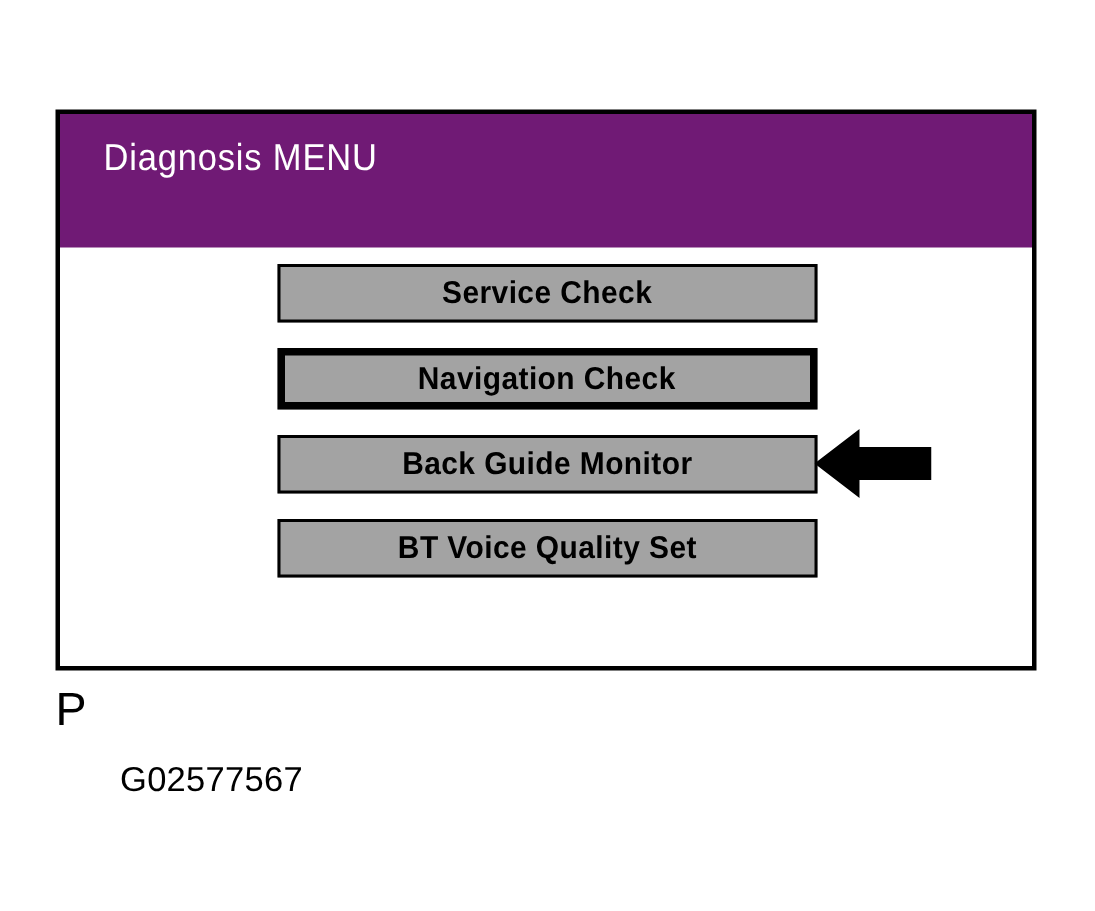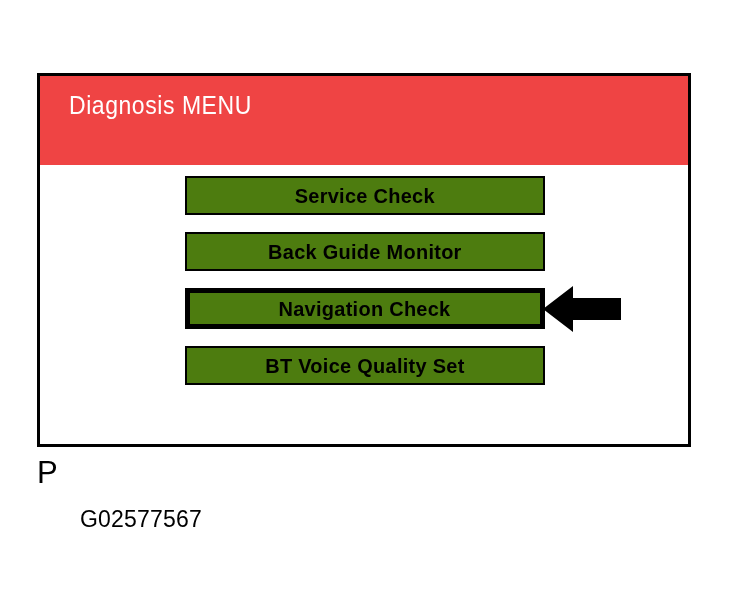--- a/index.html
+++ b/index.html
@@ -29,21 +29,21 @@
     background: #ffffff;
   }
 
   
   #title-bar {
     position: absolute;
     left: 0;
     top: 0;
     width: 100%;
     height: 89px;
-    background: #ef4444;
+    background: #701a75;
     text-align: center;
   }
   #title-text {
     position: absolute;
     left: 29px;
     top: 15px;
     color: #ffffff;
     font-family: "Liberation Sans Narrow", "Liberation Sans", "DejaVu Sans", sans-serif;
     font-size: 25px;
     font-weight: 400;
@@ -59,21 +59,21 @@
     left: 145px;   
     top: 100px;    
     width: 362px;
   }
   .menu-button {
     position: relative;
     box-sizing: border-box;
     width: 360px;
     height: 39px;
     margin-bottom: 17px;
-    background: #4d7c0f;
+    background: #a3a3a3;
     border: 2px solid #000000;
     display: flex;
     align-items: center;
     justify-content: center;
     color: #000000;
     font-family: "Liberation Sans Narrow", "Liberation Sans", "DejaVu Sans", sans-serif;
     font-size: 21px;
     font-weight: 700;
     letter-spacing: 0.3px;
     white-space: nowrap;
@@ -130,26 +130,26 @@
     <div id="title-text">Diagnosis MENU</div>
   </div>
 
   <div id="menu-list">
 
     <div class="menu-button">
       <span class="label">Service Check</span>
     </div>
 
 
+    <div class="menu-button selected">
+      <span class="label">Navigation Check</span>
+    </div>
+
     <div class="menu-button">
       <span class="label">Back Guide Monitor</span>
-    </div>
-
-    <div class="menu-button selected">
-      <span class="label">Navigation Check</span>
     </div>
 
     <div class="menu-button">
       <span class="label">BT Voice Quality Set</span>
     </div>
 
   </div>
 </div>
 
 <div id="pointer-arrow">

